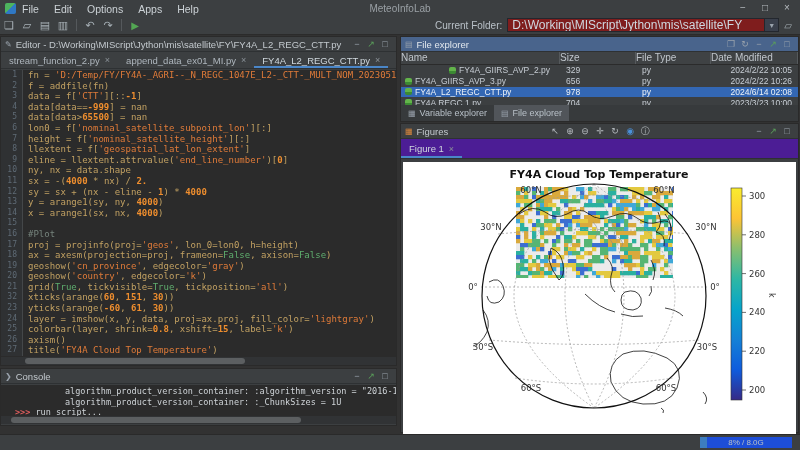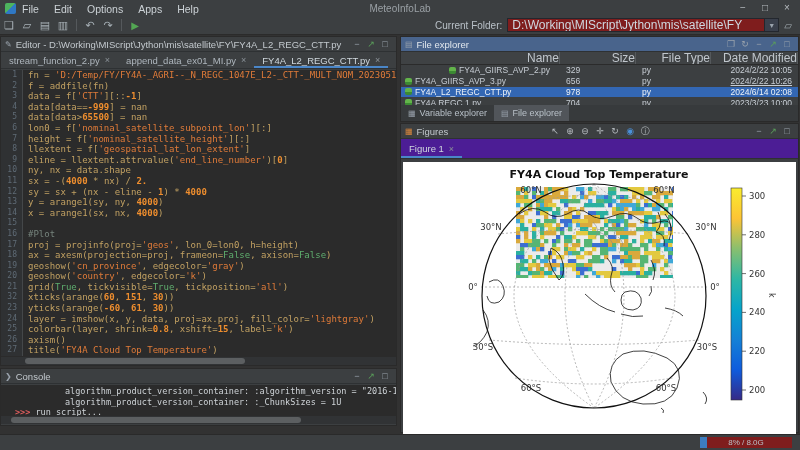--- a/index.html
+++ b/index.html
@@ -62,21 +62,21 @@
   #console-body { position:absolute; left:0; top:16px; right:0; bottom:7px; background:#2b2b2b; overflow:hidden; padding-top:1px; }
   .cline { font-family:"DejaVu Sans Mono",monospace; font-size:8.5px; line-height:10.5px; color:#cfd4d8;
            white-space:pre; padding-left:14px; overflow:hidden; }
   .cline.ind { padding-left:64px; }
   .prompt { color:#e35e5e; font-weight:bold; }
 
   
   #fx-panel { left:400px; top:36px; width:399px; height:86px; }
   #fx-panel .phead { background:#49648c; color:#e2e8ee; }
   #fx-cols { display:flex; height:13px; background:#3f4244; border-bottom:1px solid #2b2b2b; }
-  .fx-col { font-size:12px; color:#c0c6cc; text-align:right; line-height:12px; border-right:1px solid #55595c; overflow:hidden; }
+  .fx-col { font-size:10px; color:#c0c6cc; text-align:left; line-height:12px; border-right:1px solid #55595c; overflow:hidden; }
   #fx-rows { }
   .fx-row { display:flex; height:10.8px; align-items:center; font-size:8.5px; color:#c7cdd4; }
   .fx-row.sel { background:#3367b4; color:#eef3f8; }
   .fx-cell { overflow:hidden; white-space:nowrap; }
   .py-icon { width:7px; height:7px; border-radius:2px; margin:0 3px 0 4px; flex:0 0 7px;
              background:linear-gradient(180deg,#62b44a 55%,#3c8a33 55%); }
   #fx-tabs { position:absolute; left:0; bottom:0; height:16px; display:flex; background:#373a3c; width:100%; }
   .fx-tab { display:flex; align-items:center; padding:0 7px; font-size:9px; color:#b8c0c8; }
   .fx-tab.active { background:#51555a; }
   .fx-tab .ticon { font-size:8px; margin-right:4px; color:#9aa3ad; }
@@ -86,21 +86,21 @@
   #fig-panel .phead .picon { color:#e08a3c; }
   #fig-tools { margin-left:auto; display:flex; align-items:center; }
   .ftool { font-size:9px; color:#b7bcc0; width:15px; text-align:center; }
   .ftool.globe { color:#4a90d9; }
   #fig-tabbar { height:20px; display:flex; background:#4c1d95; align-items:stretch; border-bottom:1px solid #2e3133; }
   #fig-canvas { position:absolute; left:2px; top:38px; width:393px; height:348px; background:#fff; }
   svg text { font-family:"DejaVu Sans",sans-serif; }
 
   
   #statusbar { position:absolute; left:0; top:434px; width:800px; height:16px; background:#3c3f41; border-top:1px solid #2a2a2a; }
-  #mem { position:absolute; right:8px; top:2px; width:92px; height:11px; background:#7f1d1d; overflow:hidden; }
+  #mem { position:absolute; right:8px; top:2px; width:92px; height:11px; background:#1d4ed8; overflow:hidden; }
   #mem-fill { position:absolute; left:0; top:0; bottom:0; width:8%; background:#3d7dbf; }
   #mem-text { position:absolute; left:0; right:0; text-align:center; font-size:8px; color:#b9c0c7; line-height:11px; }
 </style>
 </head>
 <body>
 
 <div id="app">
 
   <div id="titlebar">
     <div id="logo"></div>
@@ -238,21 +238,21 @@
           <div class="fx-cell" style="width: 75px; padding-left: 6px;">py</div>
           <div class="fx-cell" style="width: 87px; text-align: right; padding-right: 6px;">2024/2/22 10:05</div>
         </div>
         <div class="fx-row">
           <div class="fx-cell" style="width: 159px; display: flex; align-items: center;">
             <span class="py-icon"></span>
             <span>FY4A_GIIRS_AVP_3.py</span>
           </div>
           <div class="fx-cell" style="width: 76px; padding-left: 6px;">656</div>
           <div class="fx-cell" style="width: 75px; padding-left: 6px;">py</div>
-          <div class="fx-cell" style="width: 87px; text-align: right; padding-right: 6px; text-decoration: underline;">2024/2/22 10:26</div>
+          <div class="fx-cell" style="width: 87px; text-align: right; padding-right: 6px;">2024/2/22 10:26</div>
         </div>
         <div class="fx-row sel">
           <div class="fx-cell" style="width: 159px; display: flex; align-items: center;">
             <span class="py-icon"></span>
             <span>FY4A_L2_REGC_CTT.py</span>
           </div>
           <div class="fx-cell" style="width: 76px; padding-left: 6px;">978</div>
           <div class="fx-cell" style="width: 75px; padding-left: 6px;">py</div>
           <div class="fx-cell" style="width: 87px; text-align: right; padding-right: 6px;">2024/6/14 02:08</div>
         </div>

